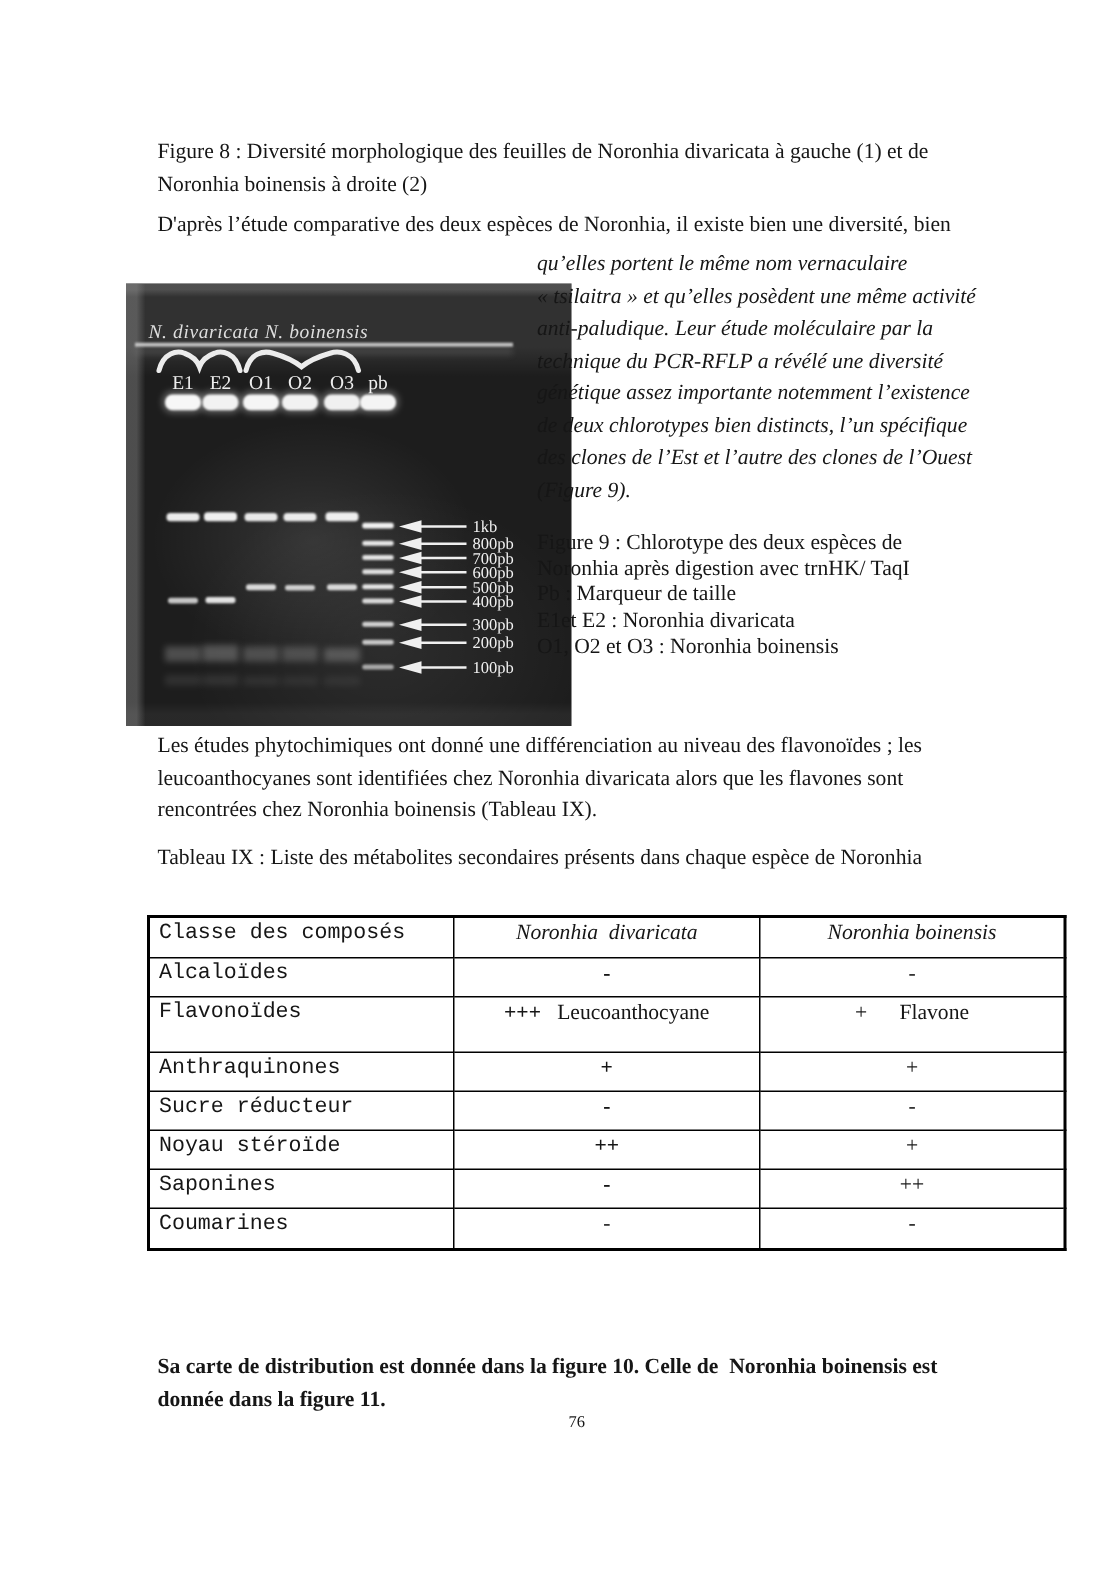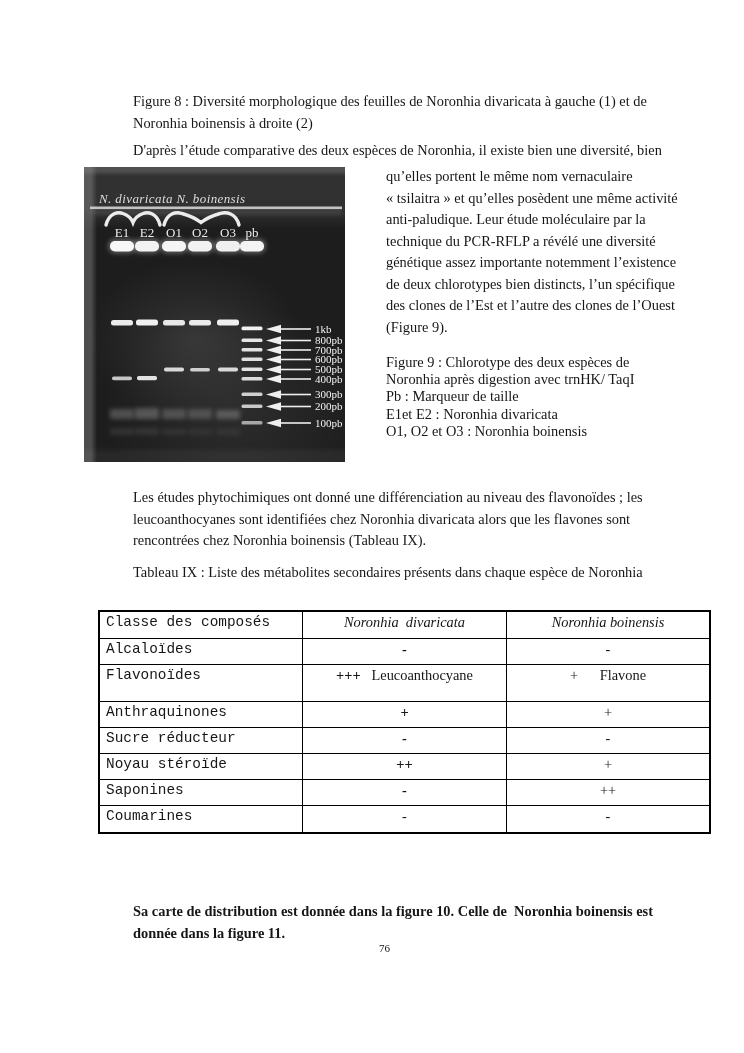--- a/index.html
+++ b/index.html
@@ -1,27 +1,27 @@
 <!DOCTYPE html>
 <html><head>
 <meta charset="utf-8">
 <style>
   html,body{margin:0;padding:0;background:#fff;}
   .page{position:relative;width:744px;height:1053px;background:#ffffff;overflow:hidden;
         font-family:"Liberation Serif",serif;color:#161616;}
-  .abs{position:absolute;margin-left:28px;}
+  .abs{position:absolute;}
   .body-text{font-size:14.4px;line-height:21.5px;}
   .cap8{font-size:14.4px;line-height:22px;}
   .fig9{font-size:14.4px;line-height:17.2px;}
   .line{white-space:nowrap;}
   .it{font-style:italic;}
   .b{font-weight:bold;}
 
   
-  .gel{position:absolute;left:84px;top:167px;width:261px;height:295px;
+  .gel{position:absolute;left:84px;top:189px;width:297px;height:295px;
     background:
       linear-gradient(90deg, rgba(150,150,150,.40) 0 7px, rgba(150,150,150,0) 13px),
       linear-gradient(180deg, rgba(150,150,150,.30) 0 4px, rgba(150,150,150,0) 9px),
       linear-gradient(180deg, rgba(255,255,255,.09) 0 42px, rgba(255,255,255,0) 62px),
       linear-gradient(0deg, rgba(255,255,255,.05) 0 8px, rgba(255,255,255,0) 16px),
       radial-gradient(ellipse 150px 110px at 42% 58%, rgba(255,255,255,.10), rgba(255,255,255,0) 72%),
       radial-gradient(ellipse 190px 150px at 58% 82%, rgba(255,255,255,.07), rgba(255,255,255,0) 70%),
       #1d1d1d;}
   .gel svg{display:block;}
   .gel text{font-family:"Liberation Serif",serif;}
@@ -187,21 +187,21 @@
         </g>
         <g>
           <line x1="196" y1="256" x2="227" y2="256" stroke="#efefef" stroke-width="1.6"></line>
           <polygon points="182,256 197,251.8 197,260.2" fill="#efefef"></polygon>
           <text class="ladder-label" x="231" y="259.8">100pb</text>
         </g>
       </g>
     </svg>
   </div>
 
-  <div class="abs body-text" style="left:358px;top:166px;width:320px;">
+  <div class="abs body-text" style="left:358px;top:166px;width:320px;font-style:italic;">
       <div class="line">qu’elles portent le même nom vernaculaire</div>
       <div class="line">« tsilaitra » et qu’elles posèdent une même activité</div>
       <div class="line">anti-paludique. Leur étude moléculaire par la</div>
       <div class="line">technique du PCR-RFLP a révélé une diversité</div>
       <div class="line">génétique assez importante notemment l’existence</div>
       <div class="line">de deux chlorotypes bien distincts, l’un spécifique</div>
       <div class="line">des clones de l’Est et l’autre des clones de l’Ouest</div>
       <div class="line">(Figure 9).</div>
     </div>
 

